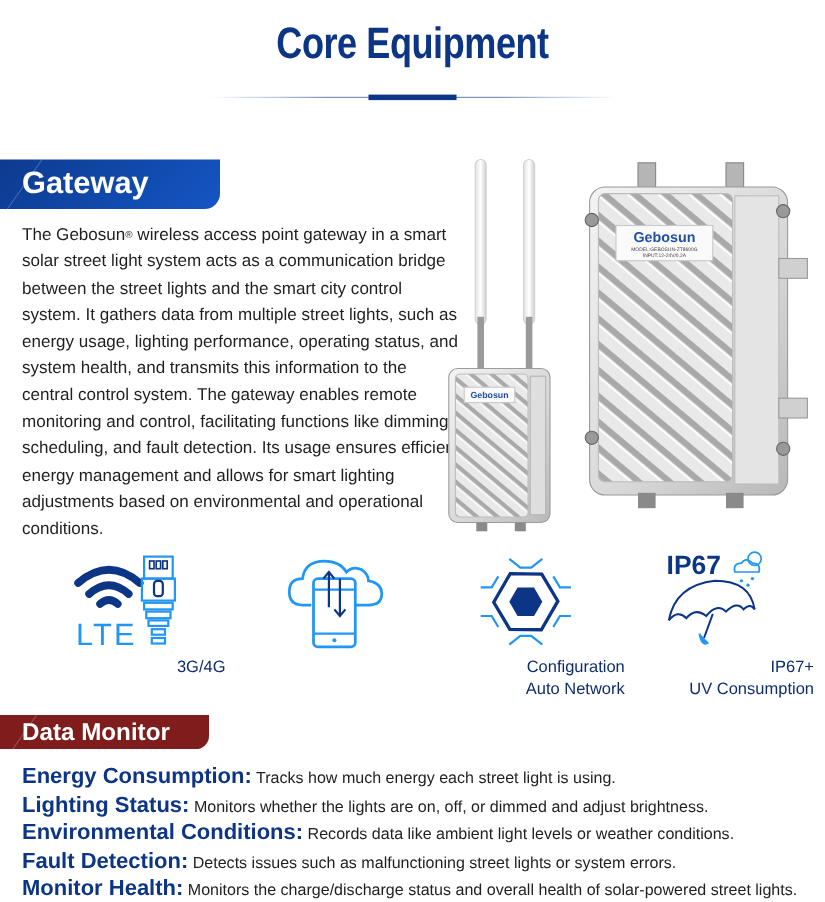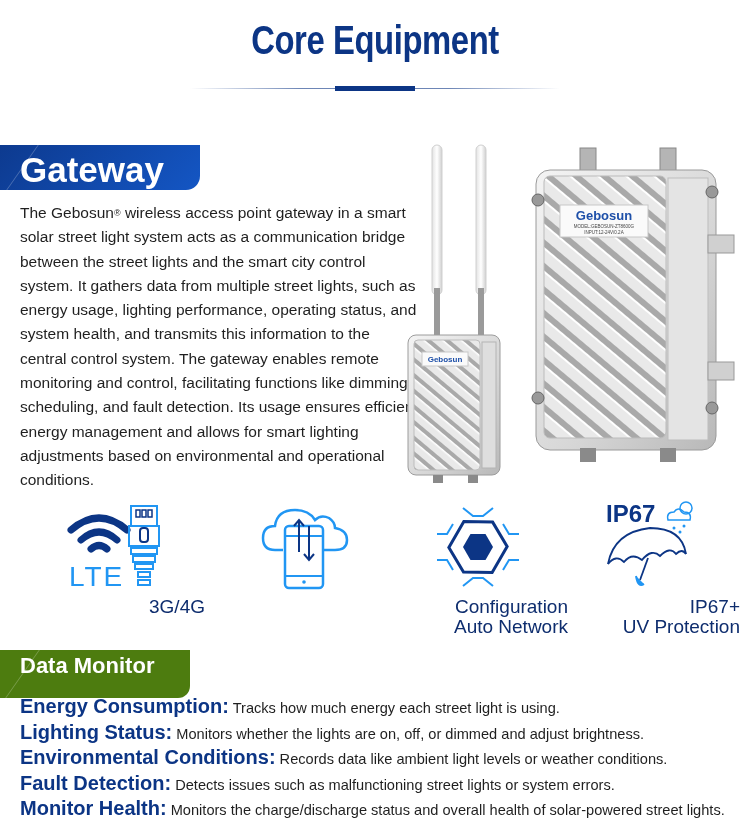--- a/index.html
+++ b/index.html
@@ -21,36 +21,36 @@
     position: absolute; left: 0; height: 50px; color: #fff; font-weight: bold;
     background: linear-gradient(135deg, #0d3a8f 0%, #1456c4 100%);
     border-radius: 0 0 14px 0; overflow: hidden;
   }
   .banner::before {
     content: ""; position: absolute; left: -18px; top: 0; width: 40px; height: 100%;
     border-right: 1px solid rgba(255,255,255,0.25); transform: skewX(-35deg);
   }
   .banner span { position: absolute; left: 20px; }
   .banner-gateway { top: 145px; width: 200px; height: 45px; }
-  .banner-gateway span { top: 5px; font-size: 35px; }
-  .banner-data { top: 650px; width: 190px; height: 48px; background: #4d7c0f; border-radius: 0 0 12px 0; }
+  .banner-gateway span { top: 5px; font-size: 28px; }
+  .banner-data { top: 650px; width: 190px; height: 31px; background: #7f1d1d; border-radius: 0 0 12px 0; }
   .banner-data span { top: 3px; font-size: 22px; }
 
   .desc {
     position: absolute; left: 20px; top: 201px; width: 400px;
     font-size: 15.5px; line-height: 24.3px; color: #1f1f1f;
   }
   .desc sup { font-size: 9px; vertical-align: 2px; }
 
   .product { position: absolute; left: 398px; top: 140px; width: 352px; height: 355px; }
 
   .features { position: absolute; left: 0; top: 500px; width: 750px; height: 140px; }
   .feature { position: absolute; top: 0; width: 180px; text-align: right; }
   .feature .ico { height: 90px; display: flex; align-items: flex-end; justify-content: center; }
-  .feature .lbl { margin-top: 7px; font-size: 19px; line-height: 20px; color: #0e2d6e; }
+  .feature .lbl { margin-top: 7px; font-size: 15px; line-height: 20px; color: #0e2d6e; }
 
   .dm { position: absolute; left: 20px; top: 695px; width: 730px; }
   .dm-row { font-size: 14.6px; line-height: 23.6px; white-space: nowrap; color: #1f1f1f; }
   .dm-row b { color: #0c3585; font-weight: bold; font-size: 20px; }
 </style>
 </head>
 <body>
 
 <div class="title">Core Equipment</div>
 <div class="title-rule"></div>
@@ -192,21 +192,21 @@
           <circle cx="80" cy="34" r="1.5" fill="#2196f3"></circle>
           <circle cx="84" cy="28" r="1.5" fill="#2196f3"></circle>
         <path d="M8 66 Q14 34 50 30 Q82 30 86 56" fill="none" stroke="#0c3585" stroke-width="1.8"></path>
         <path d="M8 66 Q16 56 24 64 Q32 54 42 62 Q52 50 60 58 Q70 48 76 56 Q82 50 86 56" fill="none" stroke="#0c3585" stroke-width="1.8"></path>
         <line x1="48" y1="60" x2="40" y2="82" stroke="#0c3585" stroke-width="1.8"></line>
         <path d="M36 78 Q38 90 44 86" fill="#2196f3" stroke="#2196f3" stroke-width="2"></path>
       </svg>
     </div>
     <div class="lbl">
         <div>IP67+</div>
-        <div>UV Protection</div>
+        <div>UV Consumption</div>
       </div>
   </div>
 </div>
 
 <div class="banner banner-data">
   <span>Data Monitor</span>
 </div>
 
 <div class="dm">
   <div class="dm-row"><b>Energy Consumption:</b><span> Tracks how much energy each street light is using.</span></div>

